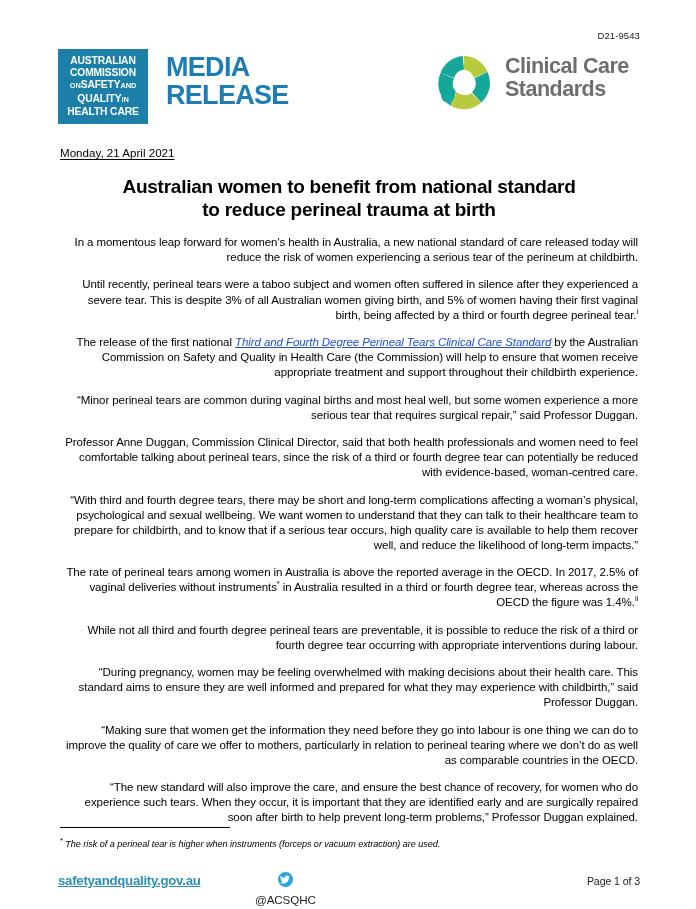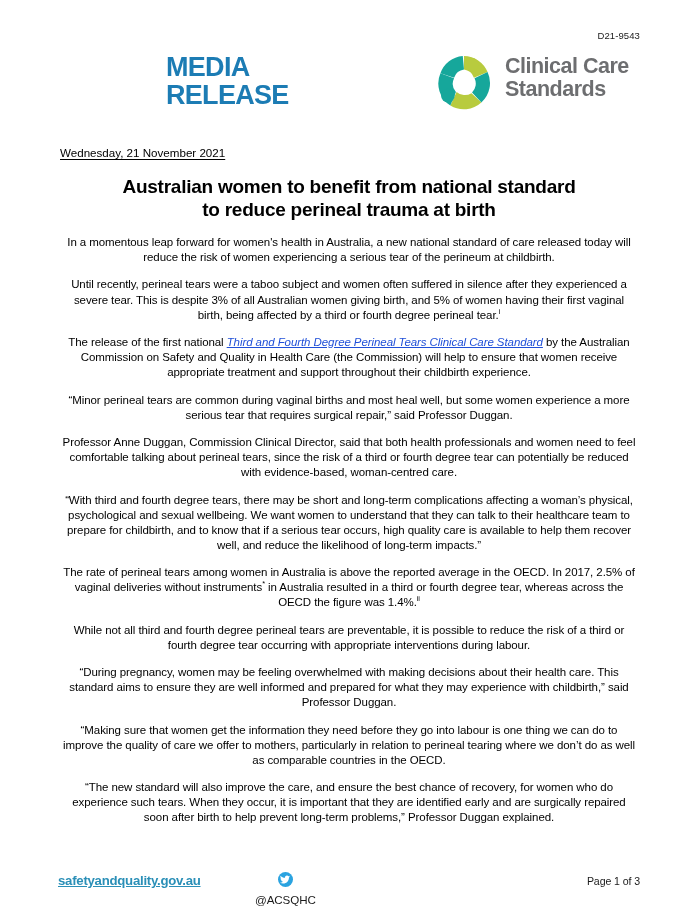--- a/index.html
+++ b/index.html
@@ -127,21 +127,21 @@
   .body-copy {
     position: absolute;
     top: 219px;
     left: 60px;
     width: 578px;
   }
   .para {
     font-size: 11.5px;
     line-height: 15.05px;
     margin: 0 0 12.4px 0;
-    text-align: center;
+    text-align: right;
     letter-spacing: -0.08px;
   }
   .para:last-child { margin-bottom: 0; }
   .doc-link {
     color: #1f4fd8;
     font-style: italic;
     text-decoration: underline;
   }
   sup {
     font-size: 7.4px;
@@ -226,20 +226,29 @@
 </style>
 </head>
 <body>
 
 <div class="page">
 
   <div class="doc-code">D21-9543</div>
 
   <div class="header">
 
+    <div class="acsqhc-logo">
+      <div class="acsqhc-lines">
+        <div>AUSTRALIAN</div>
+        <div>COMMISSION</div>
+        <div><span class="sm">ON</span><span>SAFETY</span><span class="sm">AND</span></div>
+        <div><span>QUALITY</span><span class="sm">IN</span></div>
+        <div>HEALTH CARE</div>
+      </div>
+    </div>
 
     <div class="media-release">
       <div>MEDIA</div>
       <div>RELEASE</div>
     </div>
 
     <div class="ccs-block">
       <svg class="ccs-mark" viewBox="0 0 100 100">
 
         <path d="M50 8 A42 42 0 0 1 88 34 L66 43 A20 20 0 0 0 50 30 Z" fill="#b8cb3e"></path>
@@ -251,21 +260,21 @@
         <circle cx="24" cy="72" r="11" fill="#16a79b"></circle>
         <circle cx="20" cy="70" r="7" fill="#ffffff" opacity="0"></circle>
       </svg>
       <div class="ccs-text">
         <div>Clinical Care</div>
         <div>Standards</div>
       </div>
     </div>
   </div>
 
-  <div class="date-line">Wednesday, 21 November 2021</div>
+  <div class="date-line">Monday, 21 April 2021</div>
 
   <div class="headline">
     <div>Australian women to benefit from national standard</div>
     <div>to reduce perineal trauma at birth</div>
   </div>
 
   <div class="body-copy">
     <p class="para">In a momentous leap forward for women's health in Australia, a new national standard of care released today will reduce the risk of women experiencing a serious tear of the perineum at childbirth.</p>
 
     <p class="para"><span>Until recently, perineal tears were a taboo subject and women often suffered in silence after they experienced a severe tear. This is despite 3% of all Australian women giving birth, and 5% of women having their first vaginal birth, being affected by a third or fourth degree perineal tear.</span><sup>i</sup></p>
@@ -277,20 +286,24 @@
     <p class="para">“With third and fourth degree tears, there may be short and long-term complications affecting a woman’s physical, psychological and sexual wellbeing. We want women to understand that they can talk to their healthcare team to prepare for childbirth, and to know that if a serious tear occurs, high quality care is available to help them recover well, and reduce the likelihood of long-term impacts.”</p>
 
     <p class="para"><span>The rate of perineal tears among women in Australia is above the reported average in the OECD. In 2017, 2.5% of vaginal deliveries without instruments</span><sup>*</sup><span> in Australia resulted in a third or fourth degree tear, whereas across the OECD the figure was 1.4%.</span><sup>ii</sup></p>
 
     <p class="para">While not all third and fourth degree perineal tears are preventable, it is possible to reduce the risk of a third or fourth degree tear occurring with appropriate interventions during labour.</p>
     <p class="para">“During pregnancy, women may be feeling overwhelmed with making decisions about their health care. This standard aims to ensure they are well informed and prepared for what they may experience with childbirth,” said Professor Duggan.</p>
     <p class="para">“Making sure that women get the information they need before they go into labour is one thing we can do to improve the quality of care we offer to mothers, particularly in relation to perineal tearing where we don’t do as well as comparable countries in the OECD.</p>
     <p class="para">“The new standard will also improve the care, and ensure the best chance of recovery, for women who do experience such tears. When they occur, it is important that they are identified early and are surgically repaired soon after birth to help prevent long-term problems,” Professor Duggan explained.</p>
   </div>
 
+  <div class="footnote-wrap">
+    <div class="footnote-rule"></div>
+    <div class="footnote-text"><span class="fn-mark">*</span> <span>The risk of a perineal tear is higher when instruments (forceps or vacuum extraction) are used.</span></div>
+  </div>
 
   <div class="footer">
     <a class="footer-url" href="#">safetyandquality.gov.au</a>
     <div class="twitter-group">
       <span class="twitter-icon">
         <svg width="10" height="9" viewBox="0 0 24 20">
           <path fill="#ffffff" d="M24 2.6c-.9.4-1.8.7-2.8.8 1-.6 1.8-1.6 2.2-2.7-1 .6-2 1-3.1 1.2A4.9 4.9 0 0 0 11.9 6C7.7 5.8 4 3.8 1.6.7c-.5.8-.7 1.7-.7 2.6 0 1.7.9 3.2 2.2 4.1-.8 0-1.6-.2-2.2-.6v.1c0 2.4 1.7 4.4 3.9 4.8-.4.1-.8.2-1.3.2-.3 0-.6 0-.9-.1.6 2 2.4 3.4 4.6 3.4A9.9 9.9 0 0 1 0 17.4 13.9 13.9 0 0 0 7.5 19.6c9.1 0 14-7.5 14-14v-.6c1-.7 1.8-1.6 2.5-2.4z"></path>
         </svg>
       </span>
       <span class="twitter-handle">@ACSQHC</span>

